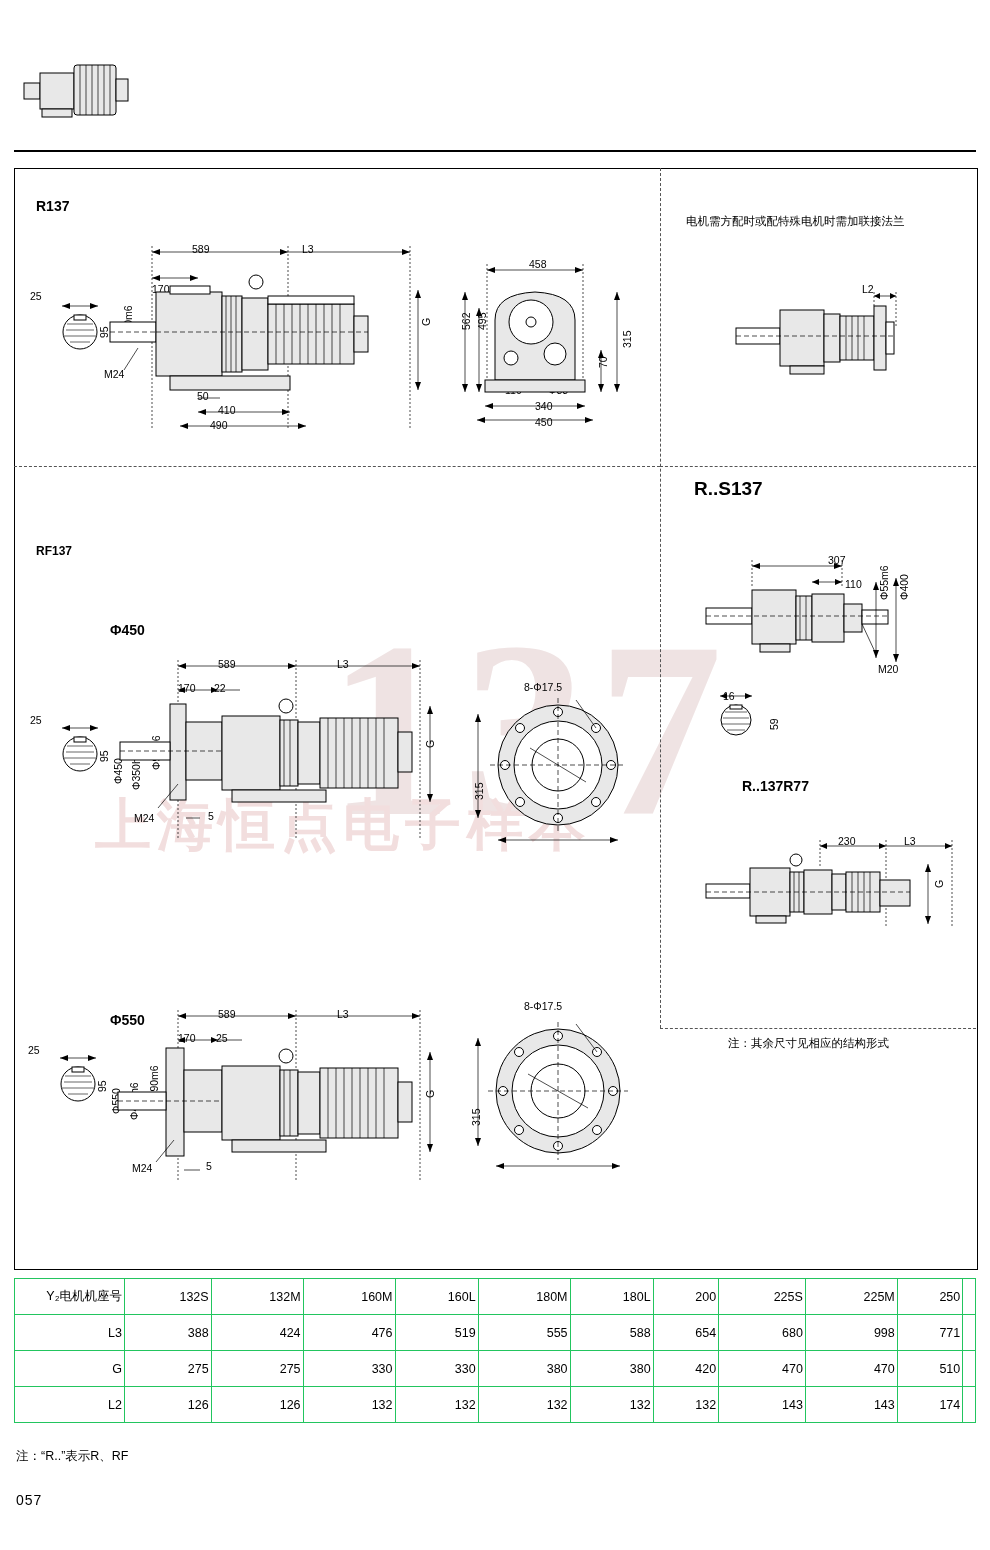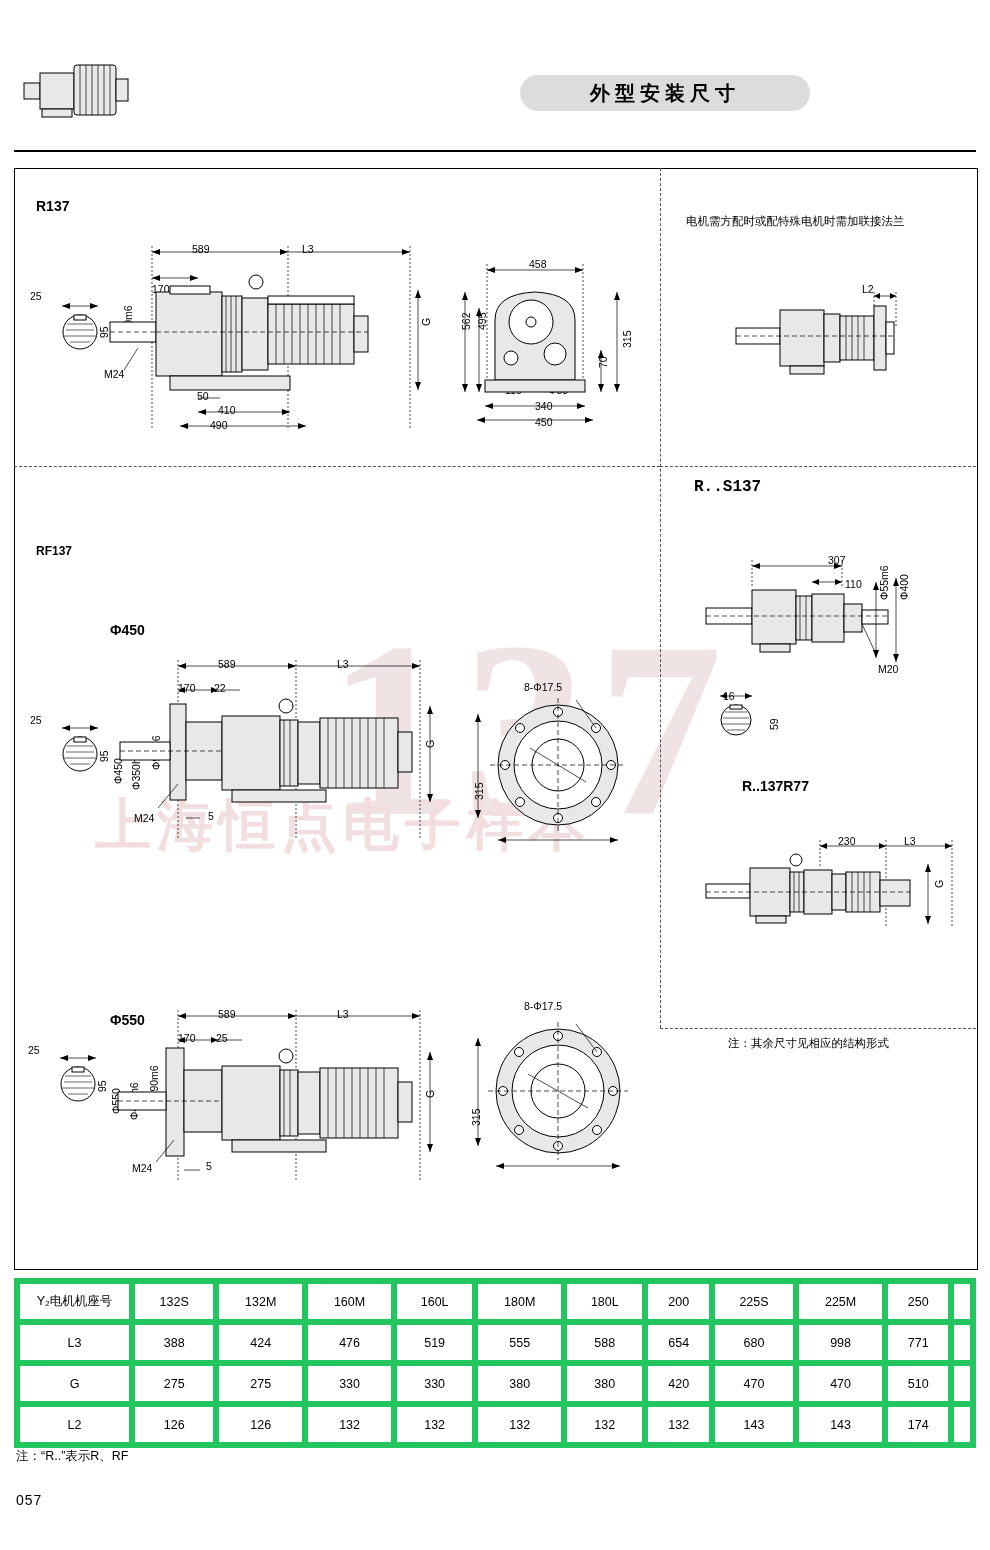--- a/index.html
+++ b/index.html
@@ -50,21 +50,21 @@
     font-size:56px;font-weight:bold;color:#f2dede;
     letter-spacing:6px;line-height:70px;z-index:0;
     font-family:"DejaVu Sans",sans-serif;
   }
 
   
   .draw{position:absolute;z-index:2;}
 
   
   .tbl{position:absolute;left:14px;top:1278px;width:962px;border-collapse:collapse;}
-  .tbl td{border:6px solid #22c55e;height:31px;text-align:center;font-size:12.5px;padding:2px 2px;}
+  .tbl td{border:1px solid #22c55e;height:31px;text-align:right;font-size:12.5px;padding:2px 2px;}
   .tbl td.h{width:105px;}
   .tbl td.blank{border-left:1px solid #000;}
   .footnote{position:absolute;left:16px;top:1448px;font-size:12.5px;}
   .pageno{position:absolute;left:16px;top:1492px;font-size:14px;letter-spacing:1px;}
 
   svg{display:block;}
   .lnt{stroke:#000;stroke-width:0.7;fill:none;}
   .lnd{stroke:#000;stroke-width:0.7;fill:none;stroke-dasharray:5 3;}
   .fillg{fill:#e8e8e8;stroke:#000;stroke-width:1;}
   .fillw{fill:#ffffff;stroke:#000;stroke-width:1;}
@@ -84,40 +84,37 @@
         <rect x="94" y="24" width="12" height="22" class="fillg"></rect>
         <line x1="58" y1="10" x2="58" y2="60" class="lnt"></line>
         <line x1="64" y1="10" x2="64" y2="60" class="lnt"></line>
         <line x1="70" y1="10" x2="70" y2="60" class="lnt"></line>
         <line x1="76" y1="10" x2="76" y2="60" class="lnt"></line>
         <line x1="82" y1="10" x2="82" y2="60" class="lnt"></line>
         <line x1="88" y1="10" x2="88" y2="60" class="lnt"></line>
         <rect x="20" y="54" width="30" height="8" class="fillg"></rect>
       </svg>
     </div>
-    <div class="title-band">
-      <div class="t">外型安装尺寸</div>
-    </div>
   </div>
   <div class="hdr-rule"></div>
 
   <div class="wm-num">137</div>
   <div class="wm-txt">上海恒点电子样本</div>
 
   <div class="frame"></div>
   <div class="vdiv"></div>
   <div class="hdiv1"></div>
   <div class="hdiv2"></div>
   <div class="hdiv3"></div>
 
   <div class="lbl" style="left:36px;top:198px;font-size:14px;">R137</div>
   <div class="lbl" style="left:36px;top:544px;font-size:12px;">RF137</div>
   <div class="lbl" style="left:110px;top:622px;font-size:14px;">Φ450</div>
   <div class="lbl" style="left:110px;top:1012px;font-size:14px;">Φ550</div>
-  <div class="lbl" style="left:694px;top:478px;font-size:16px;font-family:Liberation Mono, monospace;">R..S137</div>
+  <div class="lbl" style="left:694px;top:478px;font-size:19px;">R..S137</div>
   <div class="lbl" style="left:694px;top:778px;font-size:14px;margin-left:48px;">R..137R77</div>
   <div class="note" style="left:686px;top:214px;">电机需方配时或配特殊电机时需加联接法兰</div>
   <div class="note" style="left:728px;top:1036px;">注：其余尺寸见相应的结构形式</div>
 
   <div class="draw" style="left:20px;top:230px;">
     <svg width="420" height="210" viewBox="0 0 420 210">
 
       <line x1="132" y1="22" x2="268" y2="22" class="lnt"></line>
       <line x1="132" y1="16" x2="132" y2="200" class="lnt" stroke-dasharray="2 2"></line>
       <line x1="268" y1="16" x2="268" y2="200" class="lnt" stroke-dasharray="2 2"></line>

